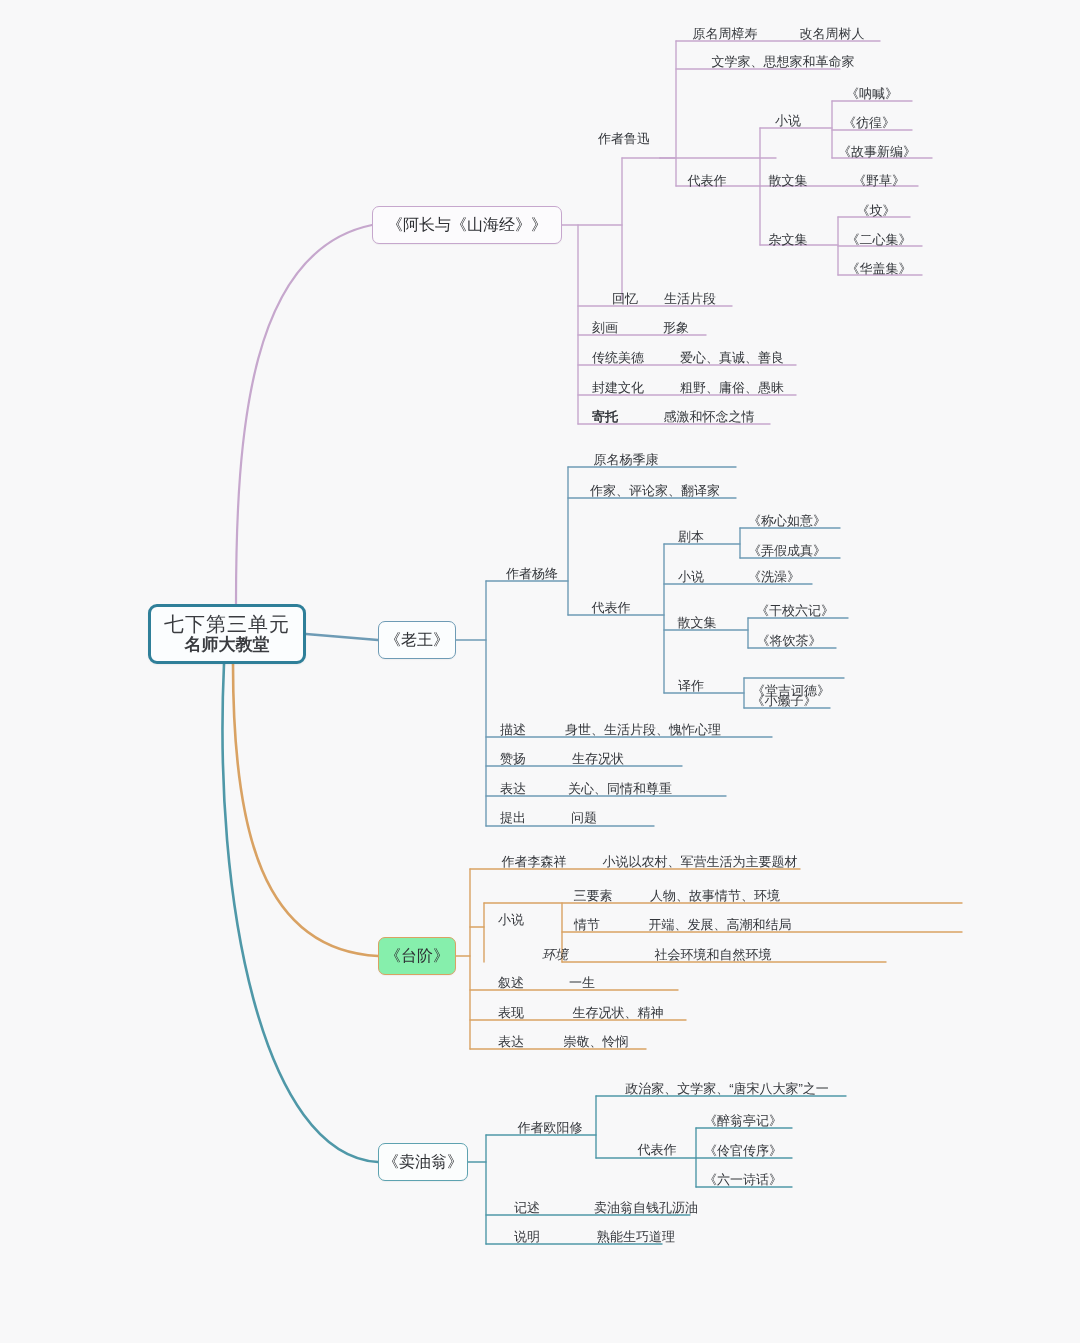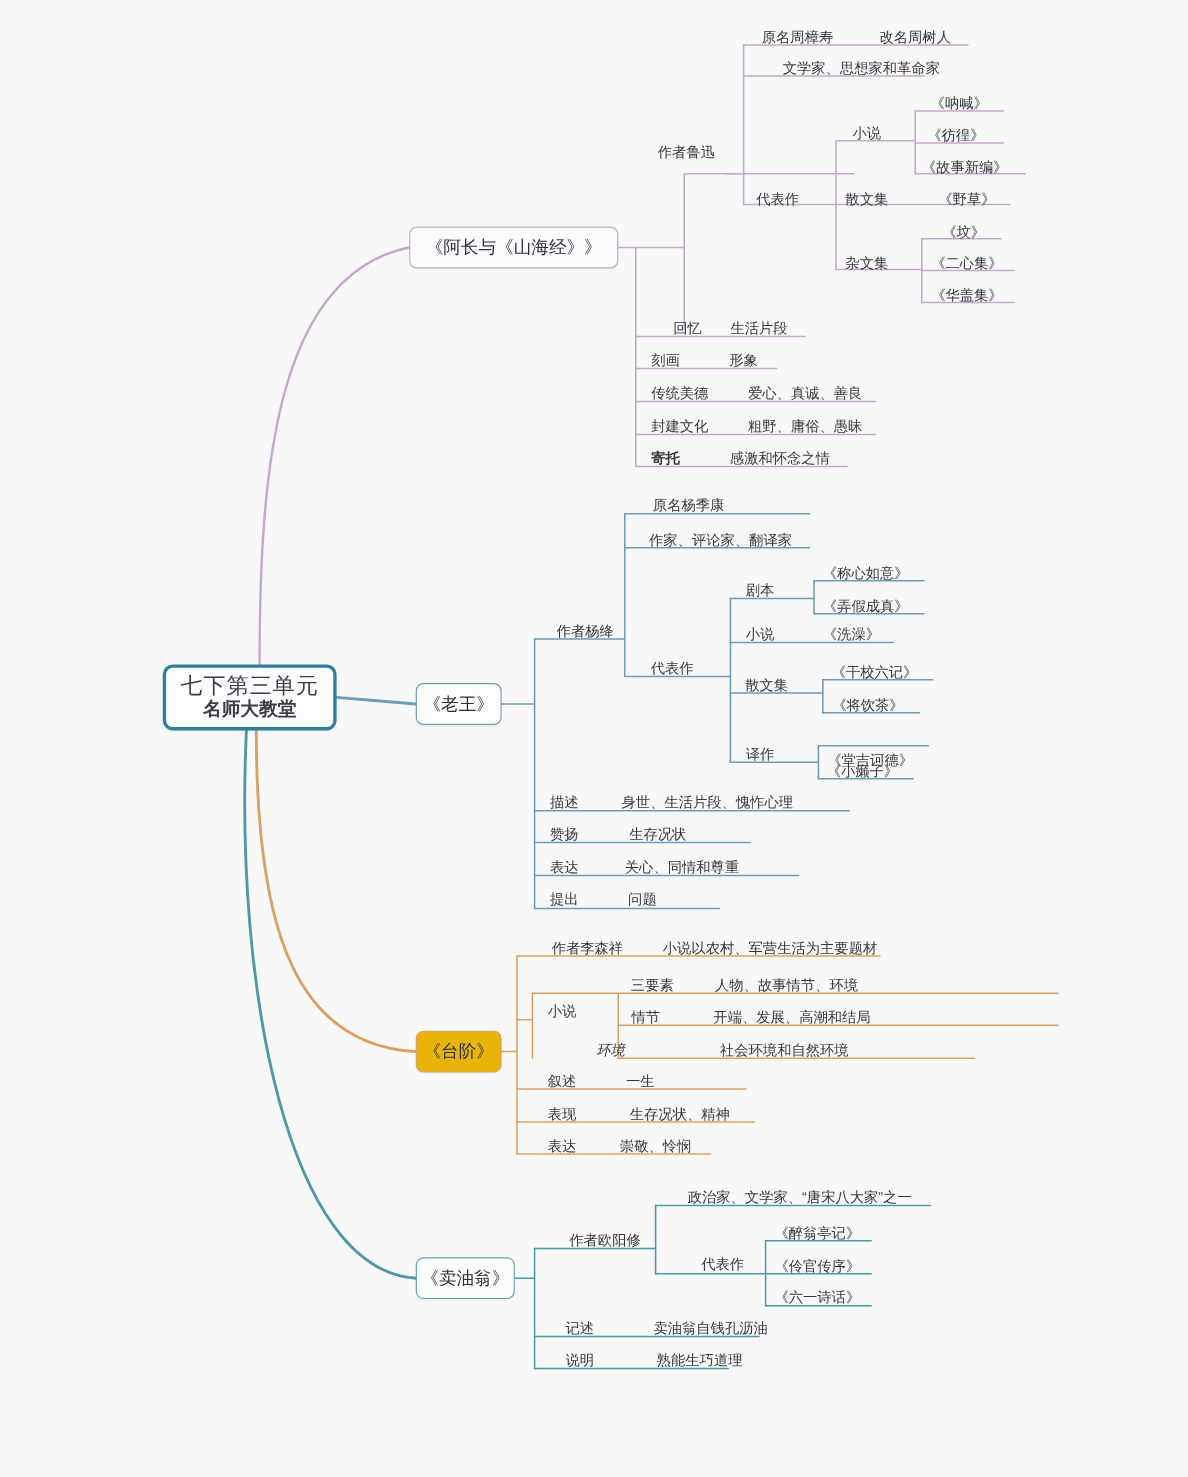--- a/index.html
+++ b/index.html
@@ -37,21 +37,21 @@
   .topic{
     border-radius:7px;
     border-width:1.6px;border-style:solid;
     background:#fcfcfd;
     font-size:16px;
     height:38px;
     box-shadow:0 1px 1px rgba(0,0,0,.04);
   }
   .topic.purple{border-color:#c6a7cd;background:#fcfbfd;}
   .topic.blue{border-color:#6e9bb5;background:#fbfdfe;}
-  .topic.orange{border-color:#d9a263;background:#eab308;}
+  .topic.orange{border-color:#d9a263;background:#86efac;}
   .topic.teal{border-color:#5da2b0;background:#fbfdfd;}
 
   
   .leaf{
     font-size:13px;
     color:#33363b;
     height:22px;
     padding:0 4px;
     background:transparent;
   }

